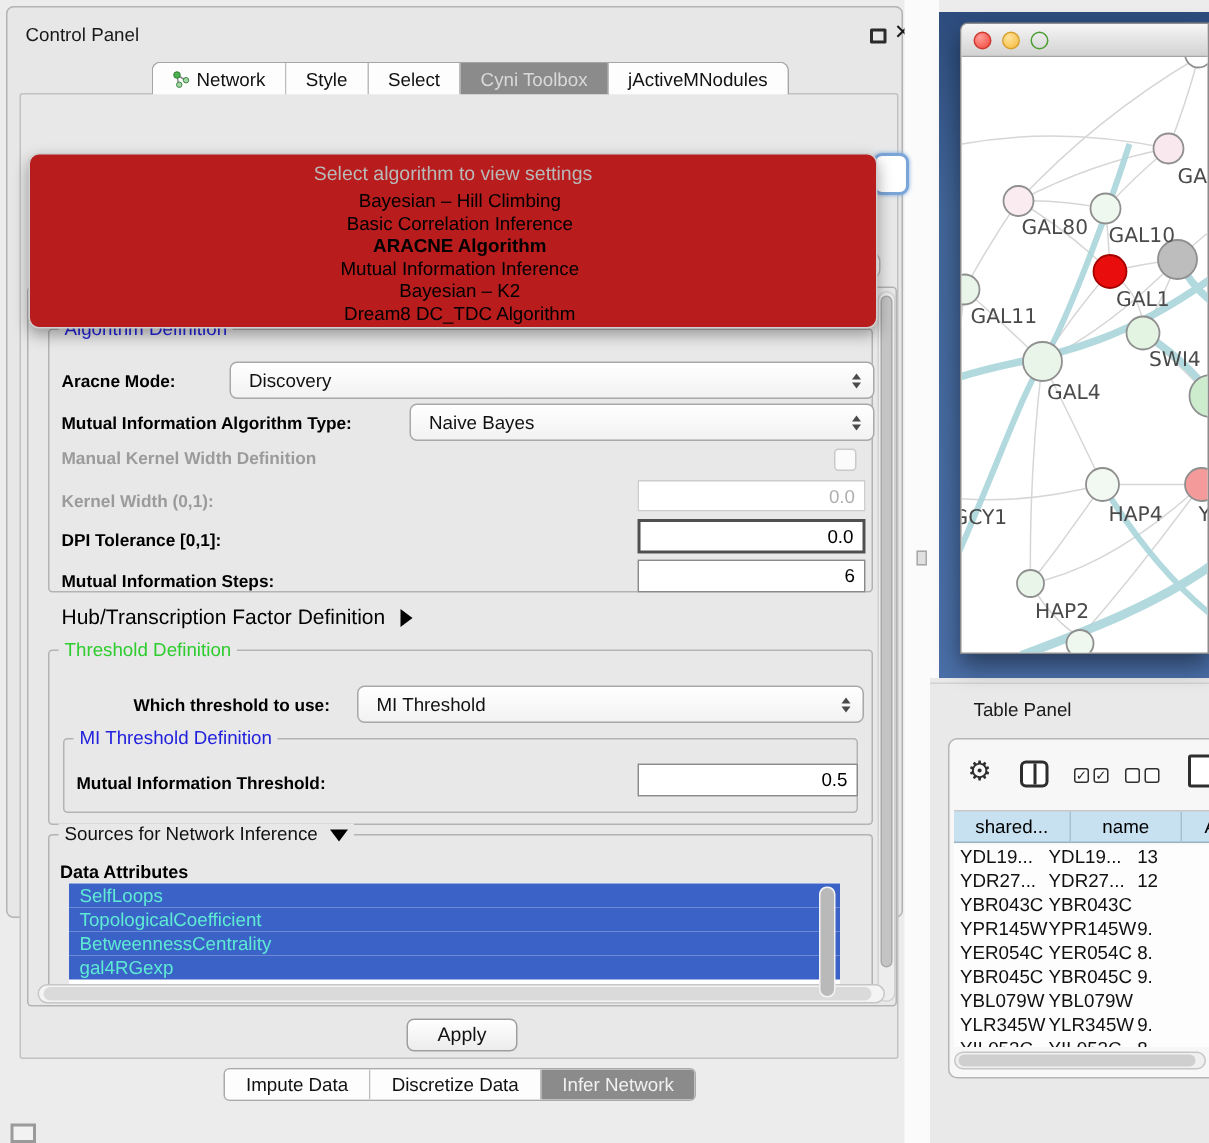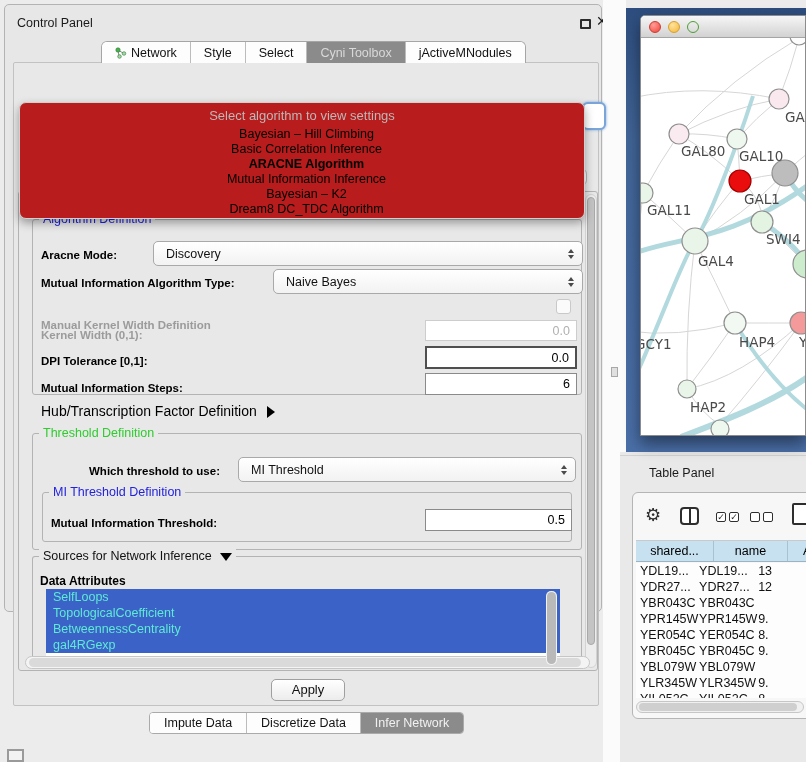--- a/index.html
+++ b/index.html
@@ -200,21 +200,21 @@
         </span>
     </div>
     <div class="abs lbl" style="left:36px;top:272px">Mutual Information Algorithm Type:</div>
     <div class="abs combo" style="left:268px;top:264px;width:310px;height:25px">
       <span>Naive Bayes</span>
       <span class="arrows">
           <span class="arr-up"></span>
           <span class="arr-dn"></span>
         </span>
     </div>
-    <div class="abs lbl lbl-dis" style="left:36px;top:314px">Manual Kernel Width Definition</div>
+    <div class="abs lbl lbl-dis" style="left:36px;top:295px">Manual Kernel Width Definition</div>
     <div class="abs chk" style="left:551px;top:294px"></div>
     <div class="abs lbl lbl-dis" style="left:36px;top:324px">Kernel Width (0,1):</div>
     <input class="abs tinput dis" style="left: 420px; top: 315px; width: 152px; height: 21px;" value="0.0">
     <div class="abs lbl" style="left:36px;top:350px">DPI Tolerance [0,1]:</div>
     <input class="abs tinput focus" style="left: 420px; top: 341px; width: 152px; height: 23px;" value="0.0">
     <div class="abs lbl" style="left:36px;top:377px">Mutual Information Steps:</div>
     <input class="abs tinput" style="left: 420px; top: 368px; width: 152px; height: 22px;" value="6">
 
     <div class="abs plain-lbl" style="left:36px;top:398px">
       <span>Hub/Transcription Factor Definition</span><span class="tri-right"></span>

